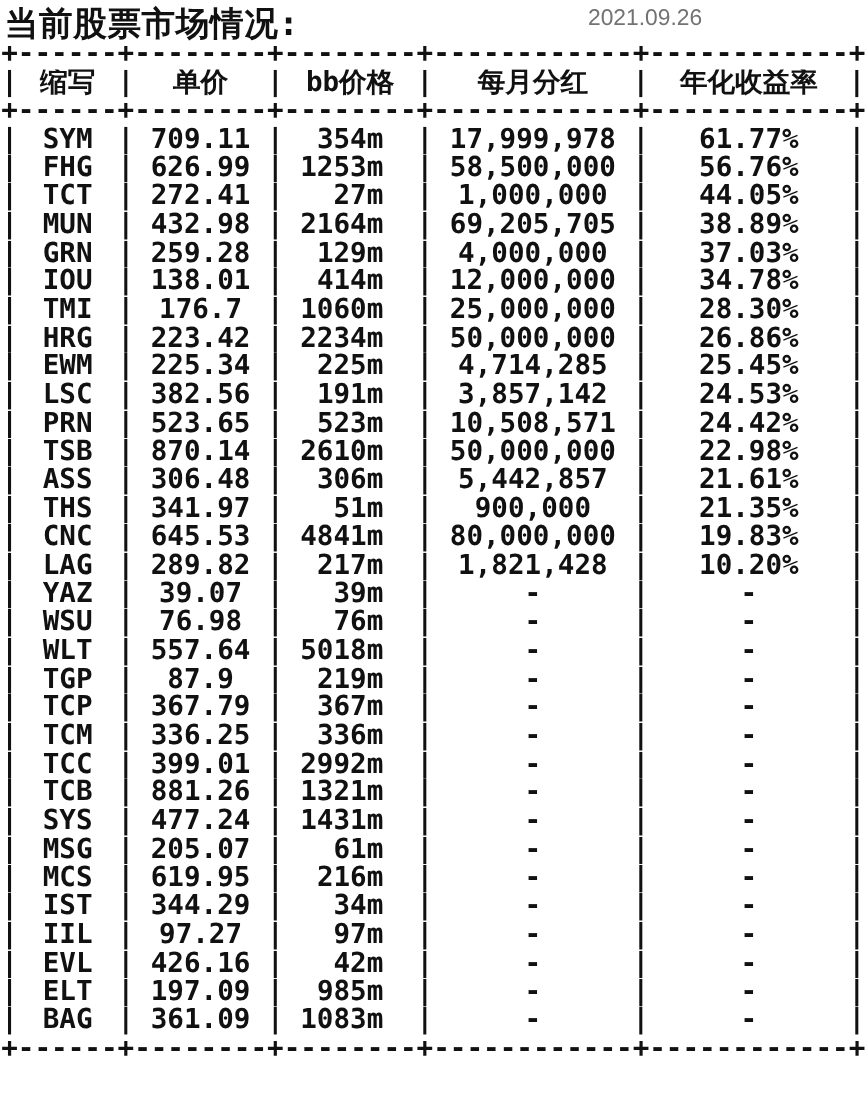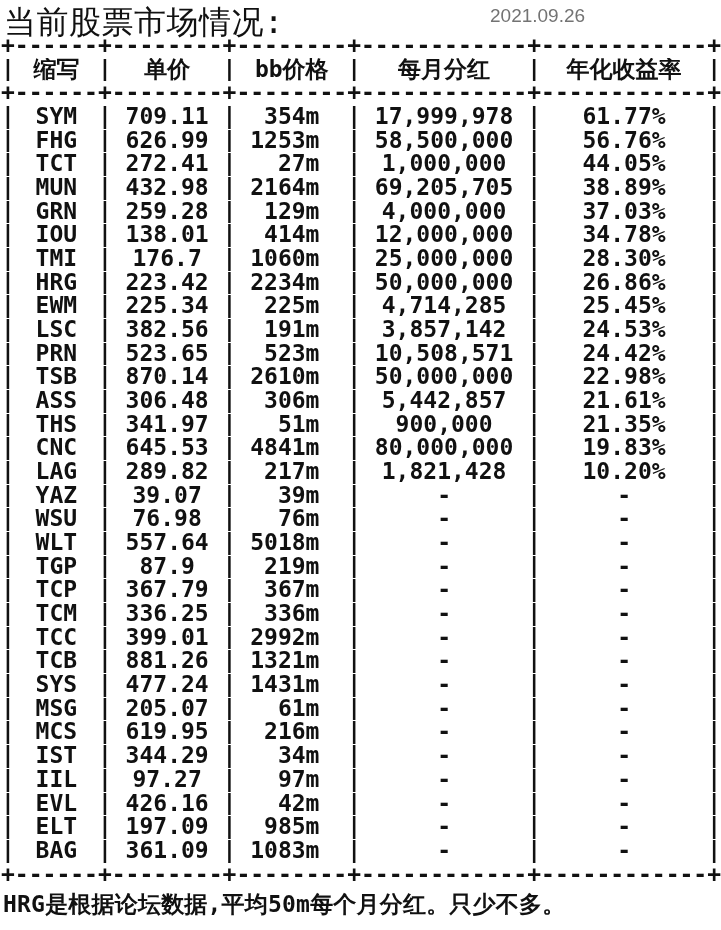--- a/index.html
+++ b/index.html
@@ -17,22 +17,22 @@
     font-family: "DejaVu Sans Mono", monospace;
   }
   .titlebar {
     position: relative;
     height: 33px;
   }
   .title {
     position: absolute;
     left: 4px;
     top: 1px;
-    font-size: 32px;
-    font-weight: 400;
+    font-size: 28px;
+    font-weight: 700;
     letter-spacing: 0.5px;
     white-space: pre;
   }
   .date {
     position: absolute;
     left: 490px;
     top: 5px;
     font-family: "Liberation Sans", sans-serif;
     font-size: 19px;
     font-weight: 400;
@@ -111,14 +111,13 @@
       <div class="tline trow"><span class="sep">|</span><span class="cell" style="width: 6ch; text-align: center;">SYS</span><span class="sep">|</span><span class="cell" style="width: 8ch; text-align: center;">477.24</span><span class="sep">|</span><span class="cell" style="width: 8ch; text-align: right; padding-right: 2ch;">1431m</span><span class="sep">|</span><span class="cell" style="width: 12ch; text-align: center;">-</span><span class="sep">|</span><span class="cell" style="width: 12ch; text-align: center;">-</span><span class="sep">|</span></div>
       <div class="tline trow"><span class="sep">|</span><span class="cell" style="width: 6ch; text-align: center;">MSG</span><span class="sep">|</span><span class="cell" style="width: 8ch; text-align: center;">205.07</span><span class="sep">|</span><span class="cell" style="width: 8ch; text-align: right; padding-right: 2ch;">61m</span><span class="sep">|</span><span class="cell" style="width: 12ch; text-align: center;">-</span><span class="sep">|</span><span class="cell" style="width: 12ch; text-align: center;">-</span><span class="sep">|</span></div>
       <div class="tline trow"><span class="sep">|</span><span class="cell" style="width: 6ch; text-align: center;">MCS</span><span class="sep">|</span><span class="cell" style="width: 8ch; text-align: center;">619.95</span><span class="sep">|</span><span class="cell" style="width: 8ch; text-align: right; padding-right: 2ch;">216m</span><span class="sep">|</span><span class="cell" style="width: 12ch; text-align: center;">-</span><span class="sep">|</span><span class="cell" style="width: 12ch; text-align: center;">-</span><span class="sep">|</span></div>
       <div class="tline trow"><span class="sep">|</span><span class="cell" style="width: 6ch; text-align: center;">IST</span><span class="sep">|</span><span class="cell" style="width: 8ch; text-align: center;">344.29</span><span class="sep">|</span><span class="cell" style="width: 8ch; text-align: right; padding-right: 2ch;">34m</span><span class="sep">|</span><span class="cell" style="width: 12ch; text-align: center;">-</span><span class="sep">|</span><span class="cell" style="width: 12ch; text-align: center;">-</span><span class="sep">|</span></div>
       <div class="tline trow"><span class="sep">|</span><span class="cell" style="width: 6ch; text-align: center;">IIL</span><span class="sep">|</span><span class="cell" style="width: 8ch; text-align: center;">97.27</span><span class="sep">|</span><span class="cell" style="width: 8ch; text-align: right; padding-right: 2ch;">97m</span><span class="sep">|</span><span class="cell" style="width: 12ch; text-align: center;">-</span><span class="sep">|</span><span class="cell" style="width: 12ch; text-align: center;">-</span><span class="sep">|</span></div>
       <div class="tline trow"><span class="sep">|</span><span class="cell" style="width: 6ch; text-align: center;">EVL</span><span class="sep">|</span><span class="cell" style="width: 8ch; text-align: center;">426.16</span><span class="sep">|</span><span class="cell" style="width: 8ch; text-align: right; padding-right: 2ch;">42m</span><span class="sep">|</span><span class="cell" style="width: 12ch; text-align: center;">-</span><span class="sep">|</span><span class="cell" style="width: 12ch; text-align: center;">-</span><span class="sep">|</span></div>
       <div class="tline trow"><span class="sep">|</span><span class="cell" style="width: 6ch; text-align: center;">ELT</span><span class="sep">|</span><span class="cell" style="width: 8ch; text-align: center;">197.09</span><span class="sep">|</span><span class="cell" style="width: 8ch; text-align: right; padding-right: 2ch;">985m</span><span class="sep">|</span><span class="cell" style="width: 12ch; text-align: center;">-</span><span class="sep">|</span><span class="cell" style="width: 12ch; text-align: center;">-</span><span class="sep">|</span></div>
       <div class="tline trow"><span class="sep">|</span><span class="cell" style="width: 6ch; text-align: center;">BAG</span><span class="sep">|</span><span class="cell" style="width: 8ch; text-align: center;">361.09</span><span class="sep">|</span><span class="cell" style="width: 8ch; text-align: right; padding-right: 2ch;">1083m</span><span class="sep">|</span><span class="cell" style="width: 12ch; text-align: center;">-</span><span class="sep">|</span><span class="cell" style="width: 12ch; text-align: center;">-</span><span class="sep">|</span></div>
       <div class="tline border">+------+--------+--------+------------+------------+</div>
     </div>
-  <div class="footnote">HRG是根据论坛数据,平均50m每个月分红。只少不多。</div>
 </div>
 
 </body></html>

